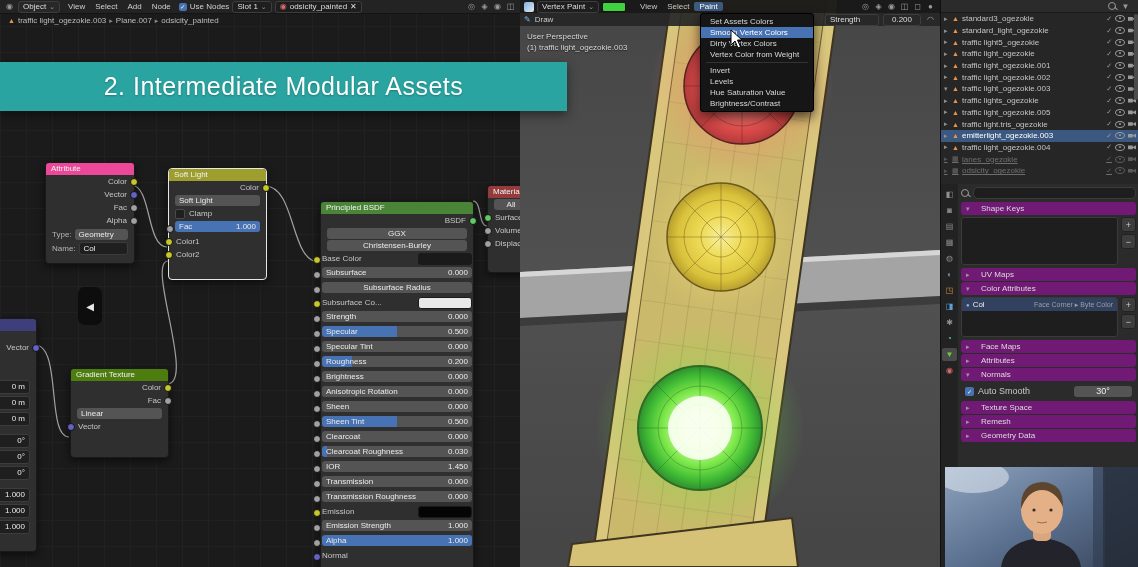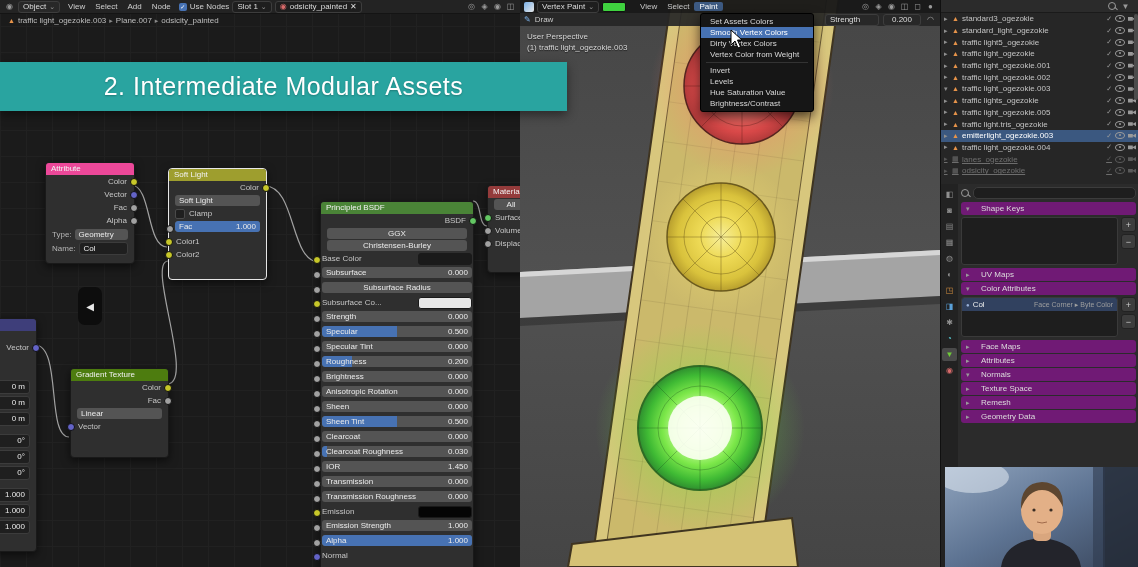--- a/index.html
+++ b/index.html
@@ -855,20 +855,25 @@
             <span class="sec-label">Face Maps</span>
           </div>
           <div class="sec">
             <span class="sec-arrow">▸</span>
             <span class="sec-label">Attributes</span>
           </div>
           <div class="sec">
             <span class="sec-arrow">▾</span>
             <span class="sec-label">Normals</span>
           </div>
+          <div class="normals-row">
+            <span class="cb">✓</span>
+            <span class="cb-label">Auto Smooth</span>
+            <span class="angle-field">30°</span>
+          </div>
           <div class="sec">
             <span class="sec-arrow">▸</span>
             <span class="sec-label">Texture Space</span>
           </div>
           <div class="sec">
             <span class="sec-arrow">▸</span>
             <span class="sec-label">Remesh</span>
           </div>
           <div class="sec">
             <span class="sec-arrow">▸</span>

